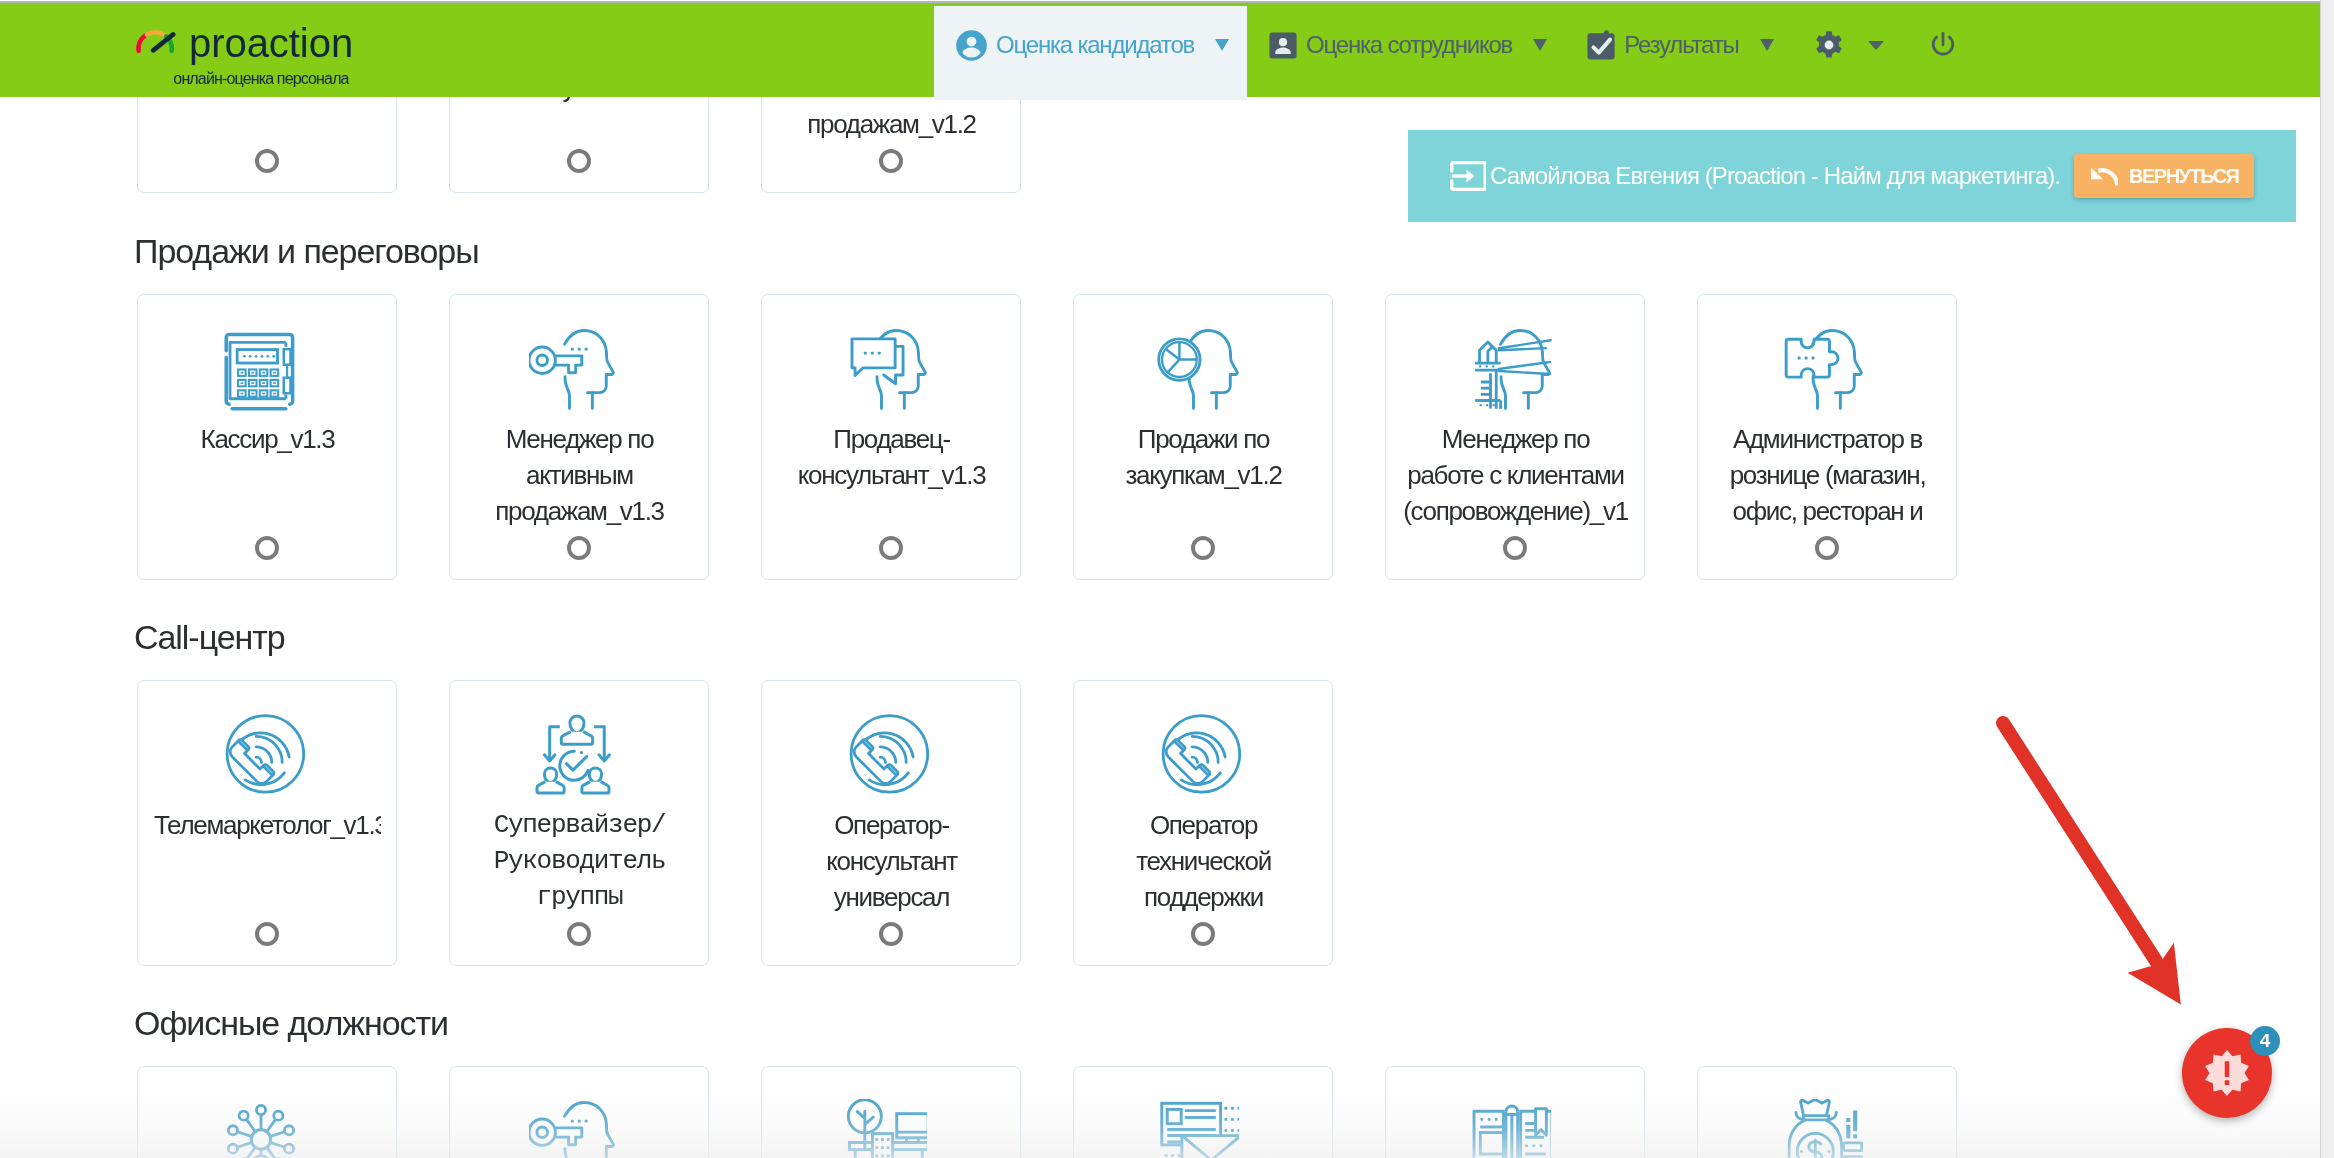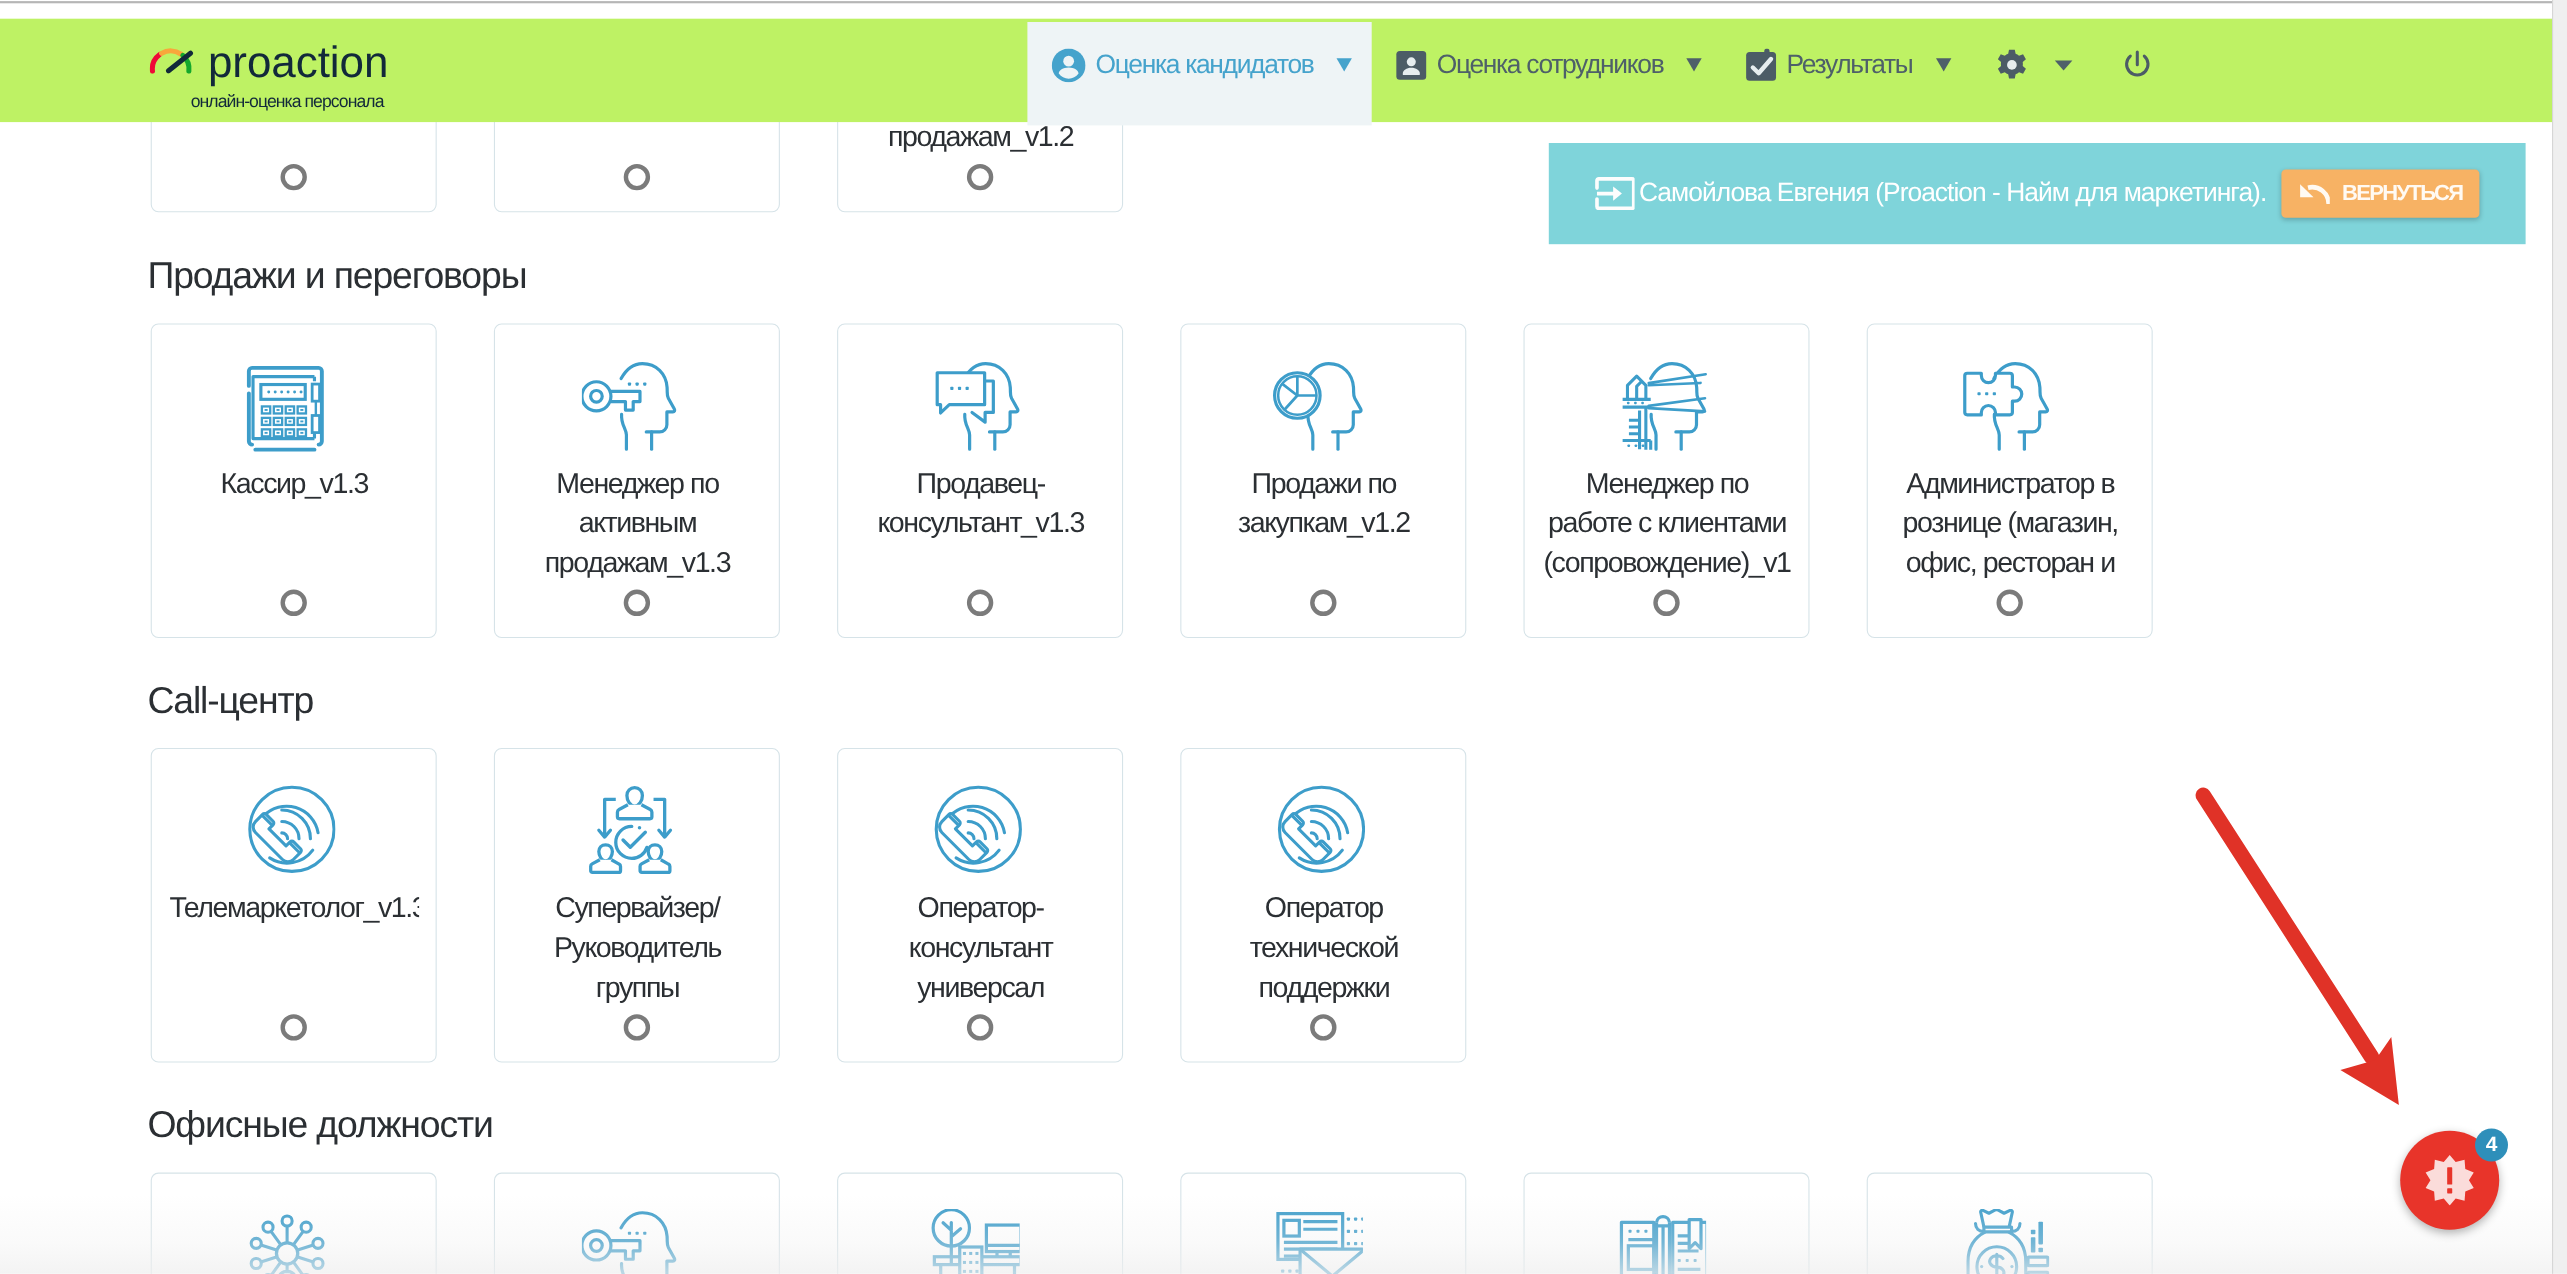--- a/index.html
+++ b/index.html
@@ -5,21 +5,21 @@
 <style>
   *{box-sizing:border-box;}
   html,body{margin:0;padding:0;}
   body{width:2334px;height:1158px;overflow:hidden;background:#fff;
        font-family:"Liberation Sans",sans-serif;position:relative;}
 
   
   .page-hairline{position:absolute;top:1px;left:0;width:2334px;height:2px;background:#b6b6b6;z-index:40;}
 
   
-  .topbar{position:absolute;top:17px;left:0;width:2320px;height:94px;background:#bef264;z-index:20;padding-left:36px;}
+  .topbar{position:absolute;top:3px;left:0;width:2320px;height:94px;background:#84cc16;z-index:20;padding-left:36px;}
   .logo-wrap{position:absolute;left:136px;top:20px;width:240px;}
   .logo-mark{position:absolute;left:0px;top:5px;}
   .logo-word{position:absolute;left:53px;top:0px;font-family:"Liberation Sans",sans-serif;
              font-size:40px;line-height:40px;color:#12293a;letter-spacing:-0.05px;font-weight:400;}
   .logo-sub{position:absolute;left:24px;top:47px;width:202px;text-align:center;
             font-family:"Liberation Sans",sans-serif;font-size:16px;color:#12293a;letter-spacing:-0.85px;}
 
   .nav{position:absolute;left:934px;top:3px;height:94px;display:flex;align-items:stretch;}
   .navitem{display:flex;align-items:center;height:94px;cursor:pointer;padding:0 18px 0 22px;}
   .navitem>*{position:relative;top:-8px;}
@@ -325,21 +325,21 @@
    <path d="M44.5 50.2a6 6 0 0 1 6 6" fill="none" stroke="#3d9dca" stroke-width="3.2" stroke-linecap="round"></path>
    <path d="M44.5 38.4a17.8 17.8 0 0 1 17.8 17.8" fill="none" stroke="#3d9dca" stroke-width="3.2" stroke-linecap="round"></path>
    <path d="M44.5 26.6a29.6 29.6 0 0 1 29.6 29.6" fill="none" stroke="#3d9dca" stroke-width="3.2" stroke-linecap="round"></path>
    <path d="M17.3 38.5l7.4-7.4a2.6 2.6 0 0 1 3.7 0l7.1 7.1a2.6 2.6 0 0 1 0 3.7l-4.2 4.2 17.6 17.6 4.2-4.2a2.6 2.6 0 0 1 3.7 0l7.1 7.1a2.6 2.6 0 0 1 0 3.7l-7.4 7.4a8 8 0 0 1-11.3 0L17.3 49.8a8 8 0 0 1 0-11.3z" fill="#fff" stroke="#3d9dca" stroke-width="3.2" stroke-linejoin="round"></path>
    <path d="M24.3 32.1 35.5 43.3M52.2 60 63.4 71.2" fill="none" stroke="#3d9dca" stroke-width="3.2"></path>
   </svg>
         </div>
         <div class="cname" data-name="card-title">Телемаркетолог_v1.3</div>
         <div class="radio" data-name="card-radio"></div>
       </div>
-      <div class="card" data-name="assessment-card" style="left: 449px; top: 583px;">
+      <div class="card" data-name="assessment-card" style="left: 449px; top: 583px; font-family: Liberation Mono, monospace;">
         <div class="ico" data-name="org-chart-check-icon">
           <svg viewBox="0 0 100 100" width="88" height="88">
    <path d="M54.5 3.5c4.6 0 8 3.4 8 8 0 5.3-3.4 11-8 11s-8-5.7-8-11c0-4.6 3.4-8 8-8z" fill="#fff" stroke="#3d9dca" stroke-width="3.4" stroke-linejoin="round"></path>
    <path d="M47.5 21.2 38.4 26a3.2 3.2 0 0 0-1.7 2.8v4.8a2 2 0 0 0 2 2h31.6a2 2 0 0 0 2-2v-4.8a3.2 3.2 0 0 0-1.7-2.8l-9.1-4.8" fill="#fff" stroke="#3d9dca" stroke-width="3.4" stroke-linejoin="round"></path>
    <path d="M35 15.5H23.5v38M74 15.5h11.5v38" fill="none" stroke="#3d9dca" stroke-width="3.4" stroke-linejoin="round" stroke-linecap="butt"></path>
    <path d="M17.5 47.5 23.5 54.5 29.5 47.5M79.5 47.5 85.5 54.5 91.5 47.5" fill="none" stroke="#3d9dca" stroke-width="3.4" stroke-linejoin="round" stroke-linecap="round"></path>
    <path d="M24.5 62.5c4 0 7 2.9 7 7 0 4.6-3 9.5-7 9.5s-7-4.9-7-9.5c0-4.1 3-7 7-7z" fill="#fff" stroke="#3d9dca" stroke-width="3.4" stroke-linejoin="round"></path>
    <path d="M18.5 78 10.6 82.2a2.8 2.8 0 0 0-1.5 2.5v4.3A1.8 1.8 0 0 0 10.9 91h27.2a1.8 1.8 0 0 0 1.8-1.8v-4.3a2.8 2.8 0 0 0-1.5-2.5L30.5 78" fill="#fff" stroke="#3d9dca" stroke-width="3.4" stroke-linejoin="round"></path>
    <path d="M75.5 62.5c4 0 7 2.9 7 7 0 4.6-3 9.5-7 9.5s-7-4.9-7-9.5c0-4.1 3-7 7-7z" fill="#fff" stroke="#3d9dca" stroke-width="3.4" stroke-linejoin="round"></path>
    <path d="M69.5 78 61.6 82.2a2.8 2.8 0 0 0-1.5 2.5v4.3A1.8 1.8 0 0 0 61.9 91h27.2a1.8 1.8 0 0 0 1.8-1.8v-4.3a2.8 2.8 0 0 0-1.5-2.5L81.5 78" fill="#fff" stroke="#3d9dca" stroke-width="3.4" stroke-linejoin="round"></path>

